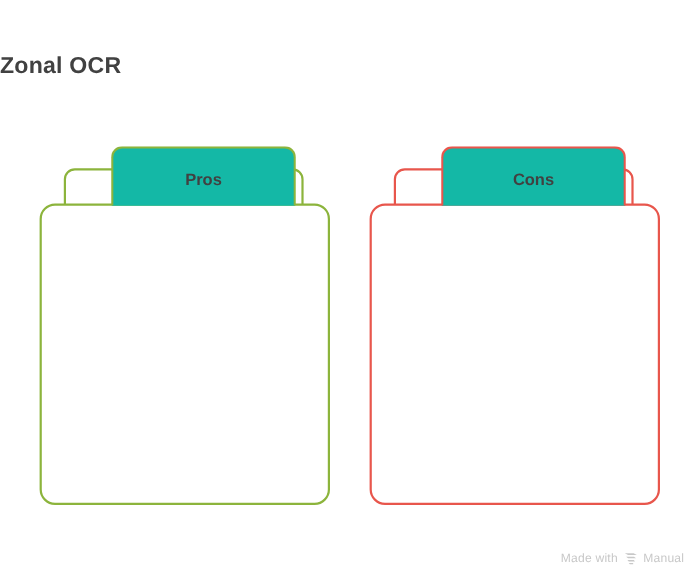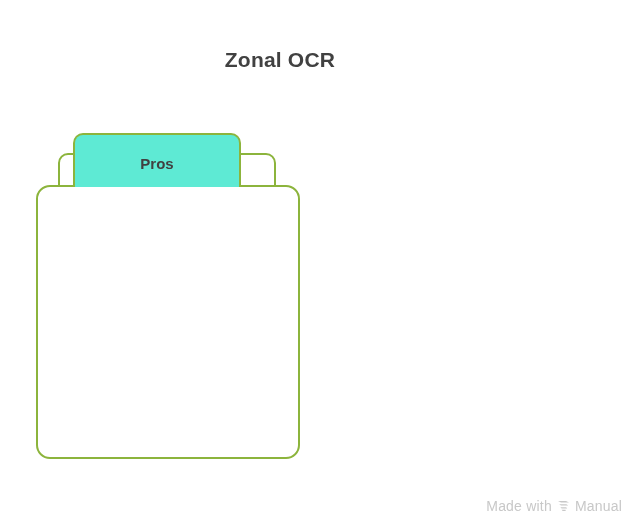--- a/index.html
+++ b/index.html
@@ -13,21 +13,21 @@
     font-family: "Liberation Sans", sans-serif;
     overflow: hidden;
     position: relative;
   }
 
   #diagram-title {
     position: absolute;
     top: 48px;
     left: 0;
     width: 560px;
-    text-align: center;
+    text-align: left;
     font-size: 21px;
     font-weight: bold;
     color: #414141;
     letter-spacing: 0.2px;
   }
 
   .columns {
     position: absolute;
     top: 133px;
     left: 0;
@@ -41,28 +41,28 @@
     width: 264px;
     height: 326px;
   }
   .column.pros  { left: 36px; }
   .column.cons  { left: 336px; }
 
   
   .tab {
     position: absolute;
     top: 0;
-    left: 37px;
+    left: 65px;
     width: 168px;
     height: 54px;
     box-sizing: border-box;
     border-style: solid;
     border-width: 2px 2px 0 2px;
     border-radius: 10px 10px 0 0;
-    background: #5eead4;
+    background: #14b8a6;
     display: flex;
     align-items: center;
     justify-content: center;
     z-index: 3;
   }
   .tab-label {
     font-size: 15px;
     font-weight: bold;
     color: #414141;
     margin-top: 4px;
@@ -117,21 +117,21 @@
   .cons .tab, .cons .panel, .cons .item { border-color: #E8564C; }
 
   
   #watermark {
     position: absolute;
     right: 14px;
     bottom: 14px;
     display: flex;
     align-items: center;
     gap: 5px;
-    font-size: 14px;
+    font-size: 11px;
     color: #c8c8c8;
     letter-spacing: 0.2px;
   }
   #watermark svg { display: block; }
 </style>
 </head>
 <body>
 
 <div id="diagram-title">Zonal OCR</div>
 
@@ -151,20 +151,37 @@
       </div>
       <div class="item">
         <span class="item-label">Structured output</span>
       </div>
       <div class="item">
         <span class="item-label">Simple setup</span>
       </div>
     </div>
   </div>
 
+  <div class="column cons">
+    <div class="tab">
+      <span class="tab-label">Cons</span>
+    </div>
+    <div class="panel"></div>
+    <div class="items">
+      <div class="item">
+        <span class="item-label">Limited flexibility</span>
+      </div>
+      <div class="item">
+        <span class="item-label">Manual setup</span>
+      </div>
+      <div class="item" style="min-height:72px; width:200px; margin-left:9px;">
+        <span class="item-label" style="max-width:150px; display:inline-block;">Not for complex documents</span>
+      </div>
+    </div>
+  </div>
 
 </div>
 
 <div id="watermark">
   <span>Made with</span>
   <span>
     <svg width="13" height="12" viewBox="0 0 13 12" aria-hidden="true">
       <g fill="#c8c8c8">
         <polygon points="1,1 9,1 12,2.6 4,2.6"></polygon>
         <polygon points="2.2,4.2 9.4,4.2 11.2,5.6 4,5.6"></polygon>

